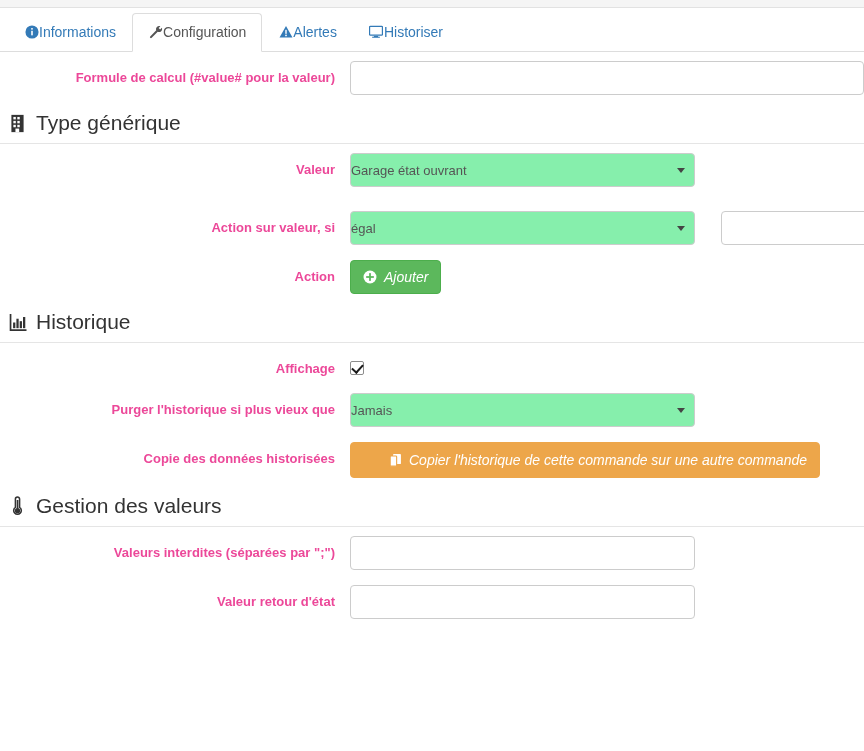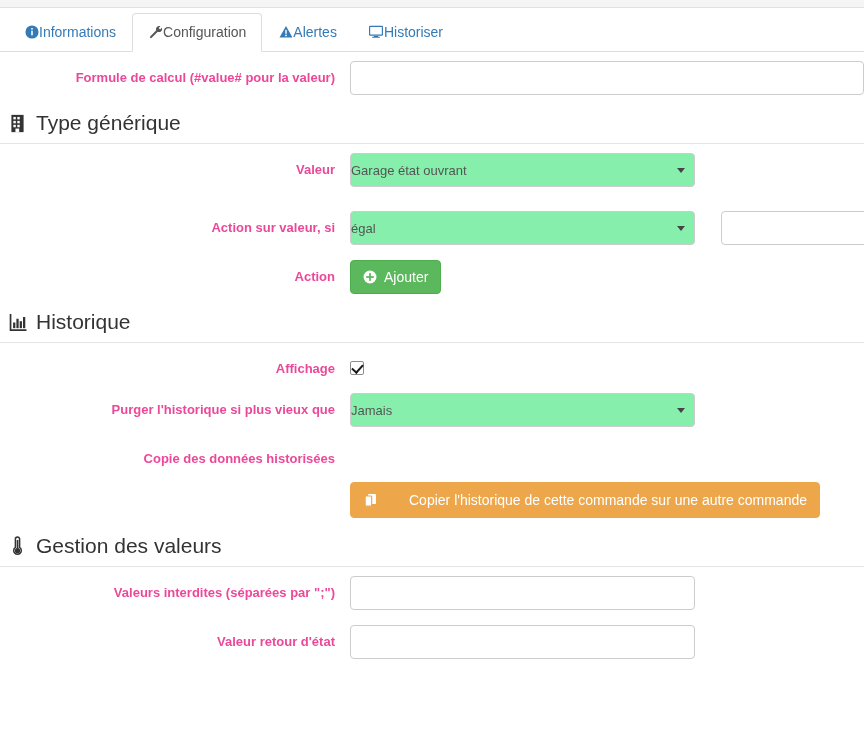--- a/index.html
+++ b/index.html
@@ -126,24 +126,25 @@
 
   .btn {
     display: inline-flex; align-items: center; gap: 7px;
     border: 1px solid transparent;
     border-radius: 4px;
     font-size: 14px; line-height: 20px;
     padding: 6px 12px;
     cursor: pointer;
     font-family: "Liberation Sans", sans-serif;
     white-space: nowrap;
+    font-style: italic;
   }
   .btn .ic { display: inline-flex; width: 14px; height: 14px; align-items: center; justify-content: center; flex: none; }
   .btn-success { background: #5cb85c; border-color: #4cae4c; color: #ffffff; height: 34px; }
-  .btn-warning { background: #eda64a; border-color: #eda64a; color: #ffffff; height: 36px; width: 470px; justify-content: space-between; font-size: 14px; margin-top: 40px; }
+  .btn-warning { background: #eda64a; border-color: #eda64a; color: #ffffff; height: 36px; width: 470px; justify-content: flex-end; font-size: 14px; }
 
   .chk {
     width: 14px; height: 14px;
     margin: 9px 0 0 0;
     border: 1px solid #8c8c8c;
     border-radius: 2px;
     background: #ffffff;
     position: relative;
     display: inline-block;
     cursor: pointer;

